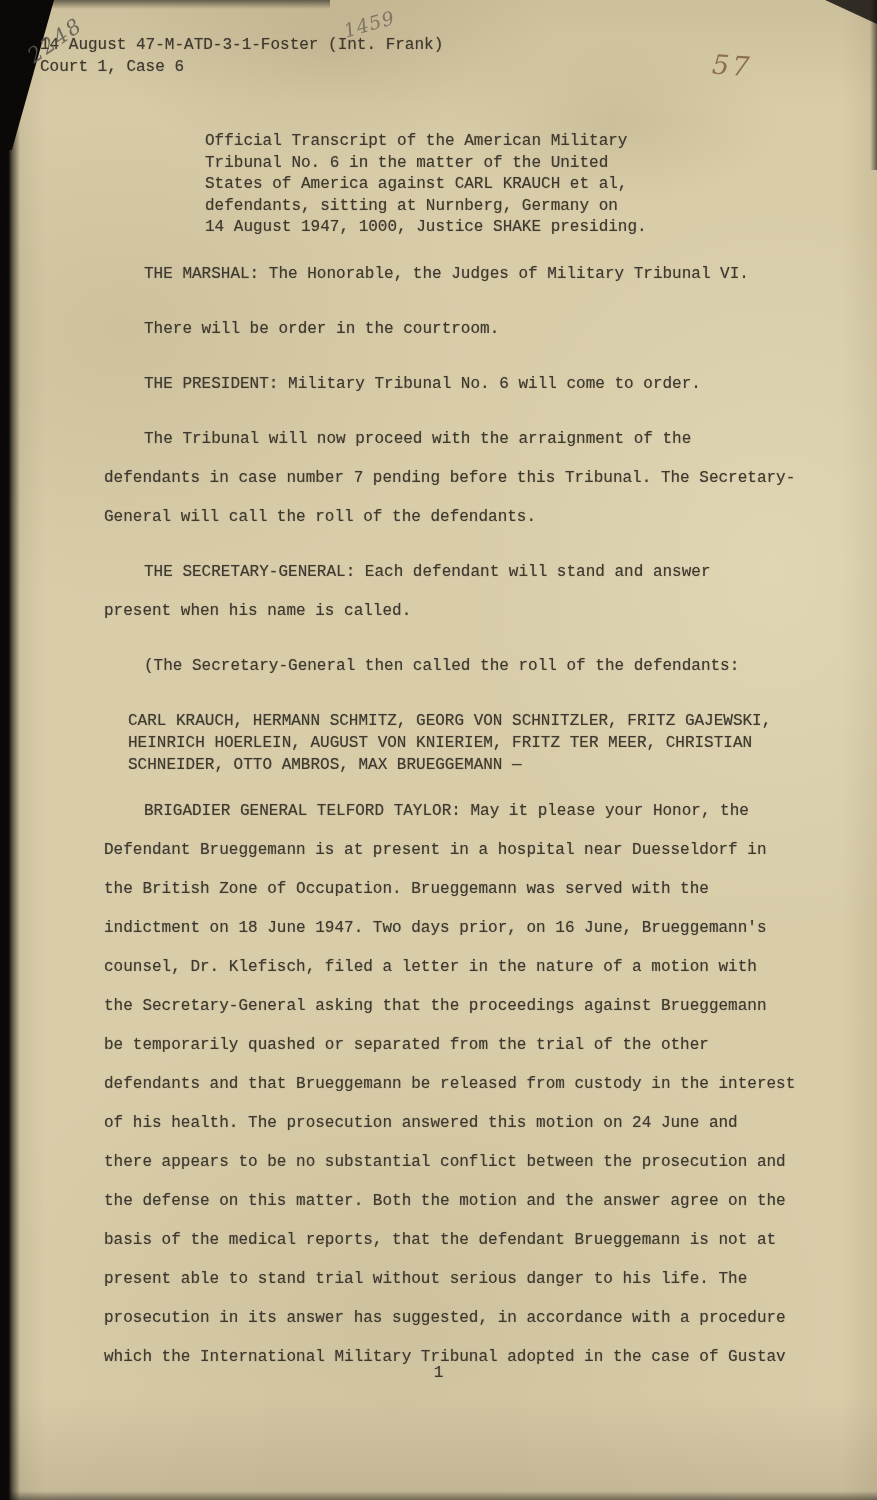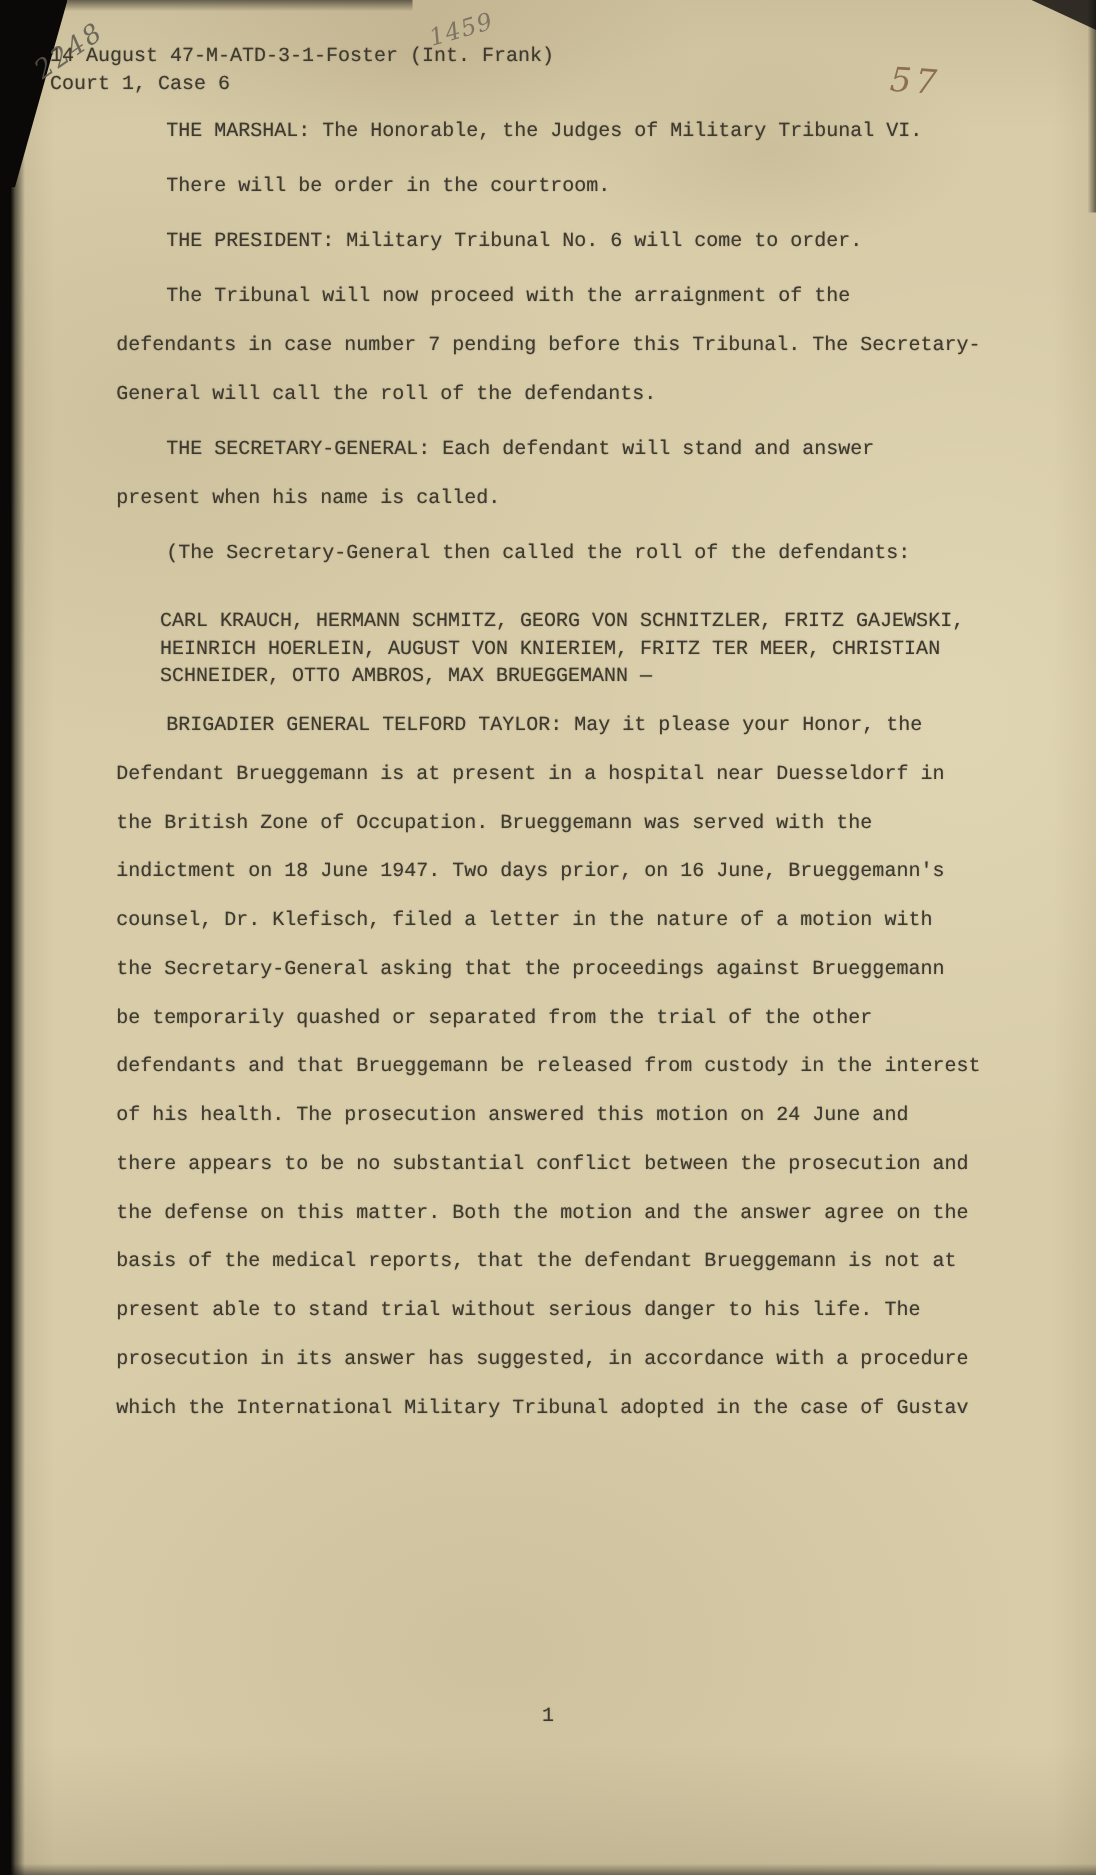--- a/index.html
+++ b/index.html
@@ -71,21 +71,21 @@
   .title-block{
     margin:53px 0 0 205px;
     line-height:21.5px;
     white-space:pre-line;
   }
   .body-block{
     margin:8px 0 0 88px;
     width:768px;
   }
   .body-block p{
-    margin:5px;
+    margin:16px;
     line-height:39px;
     text-indent:40px;
     white-space:pre-line;
   }
   .body-block p.names{
     line-height:22px;
     margin:24px 0 9px 40px;
     text-indent:0;
   }
   .page-number{
@@ -136,20 +136,25 @@
 
   <div class="hand note-2248">2248</div>
   <div class="hand note-1459">1459</div>
   <div class="hand note-57">57</div>
 
   <div class="content typed">
 
     <div class="doc-header">14 August 47-M-ATD-3-1-Foster (Int. Frank)
 Court 1, Case 6</div>
 
+    <div class="title-block">Official Transcript of the American Military
+Tribunal No. 6 in the matter of the United
+States of America against CARL KRAUCH et al,
+defendants, sitting at Nurnberg, Germany on
+14 August 1947, 1000, Justice SHAKE presiding.</div>
 
     <div class="body-block">
       <p>THE MARSHAL: The Honorable, the Judges of Military Tribunal VI.</p>
       <p>There will be order in the courtroom.</p>
       <p>THE PRESIDENT: Military Tribunal No. 6 will come to order.</p>
       <p>The Tribunal will now proceed with the arraignment of the
 defendants in case number 7 pending before this Tribunal. The Secretary-
 General will call the roll of the defendants.</p>
       <p>THE SECRETARY-GENERAL: Each defendant will stand and answer
 present when his name is called.</p>

